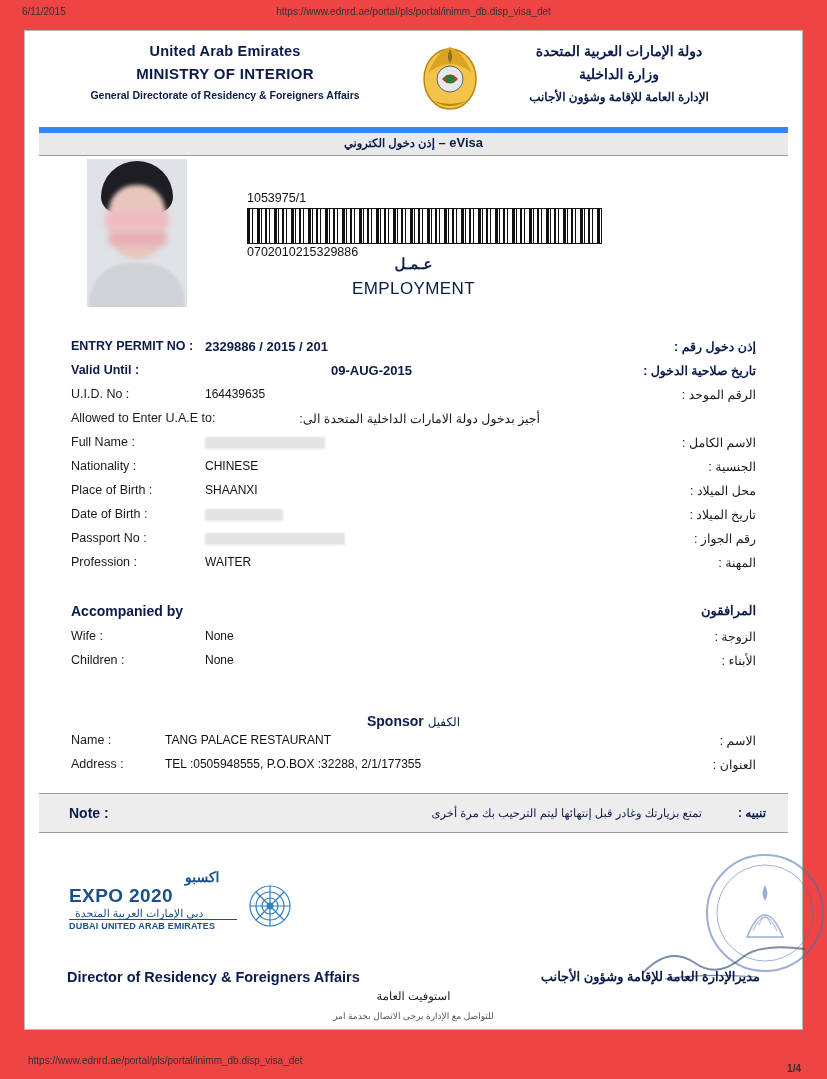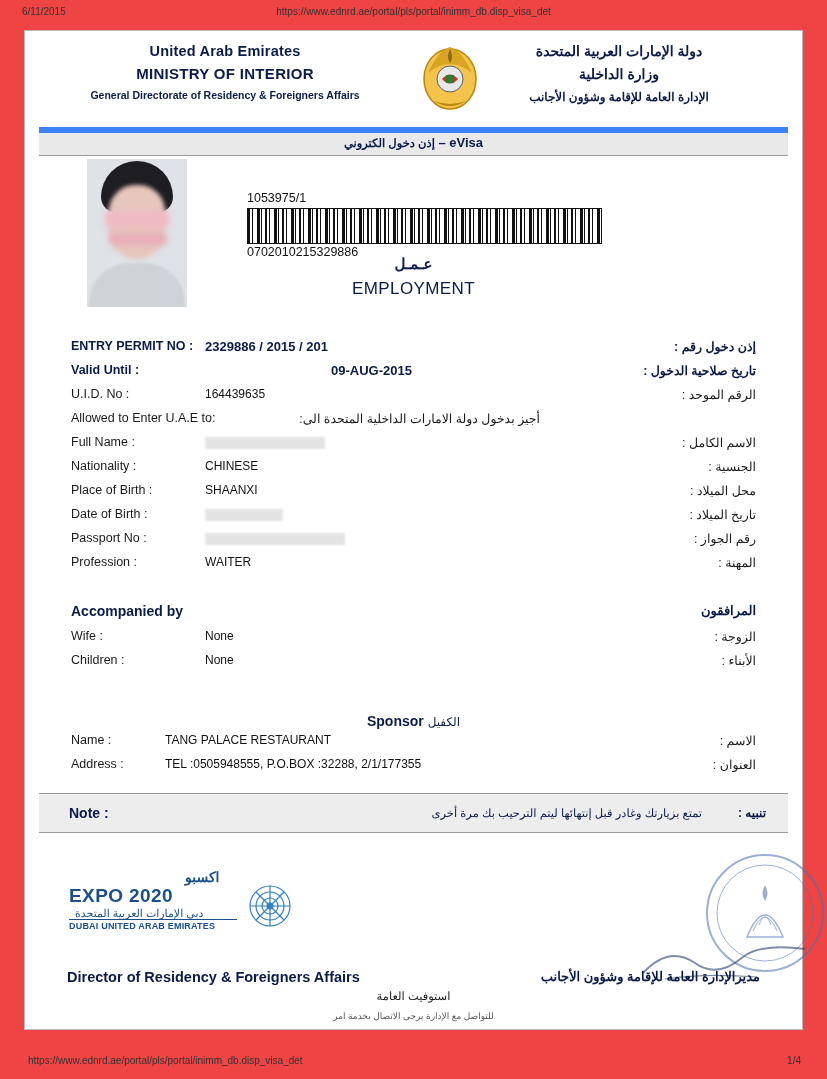--- a/index.html
+++ b/index.html
@@ -51,21 +51,22 @@
     color: #333;
   }
   .print-footer .pf-url {
     position: absolute;
     left: 28px;
     top: 0;
   }
   .print-footer .pf-page {
     position: absolute;
     right: 26px;
-    top: 0;
+    top: 8px;
+    font-weight: bold;
   }
 
   
   .doc {
     position: absolute;
     left: 24px;
     top: 30px;
     width: 779px;
     height: 1000px;
     border: 1px solid #b9b9b9;

